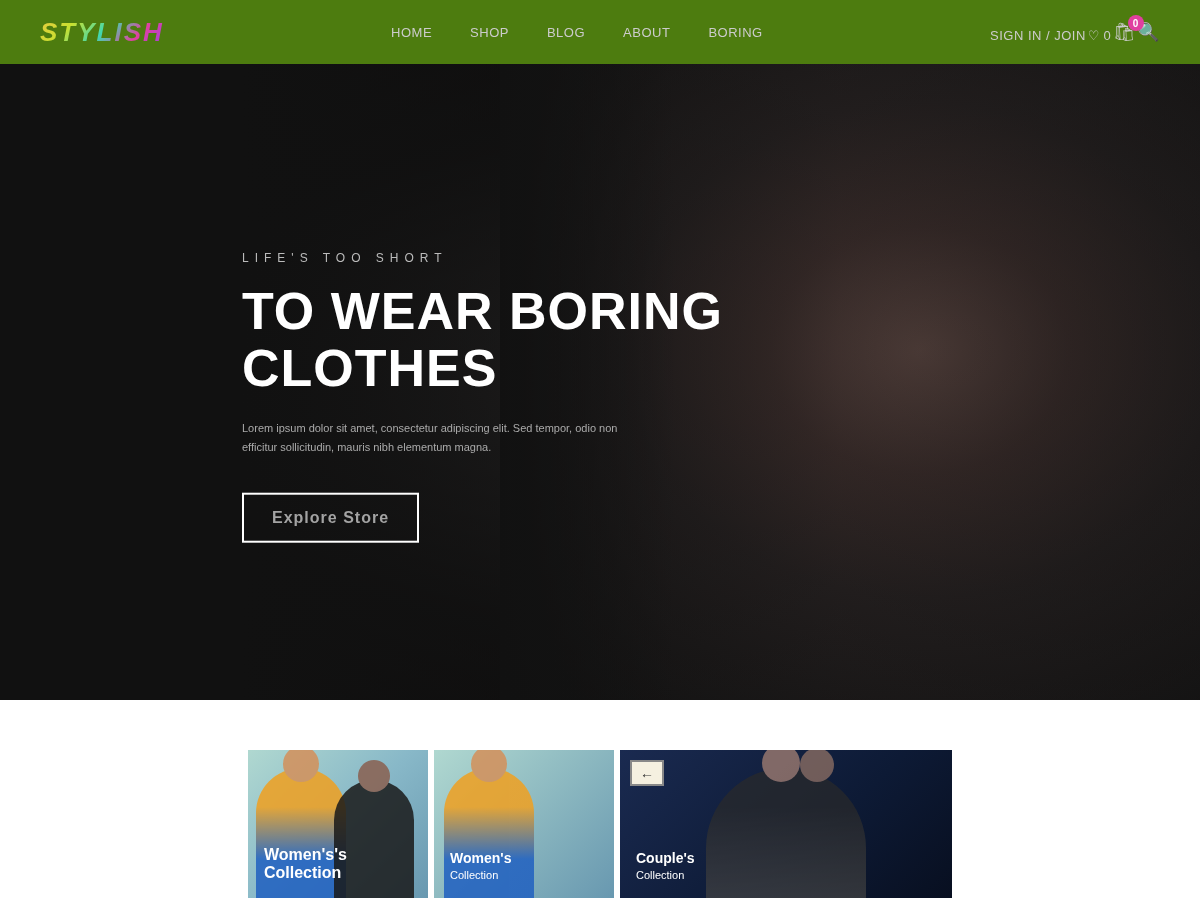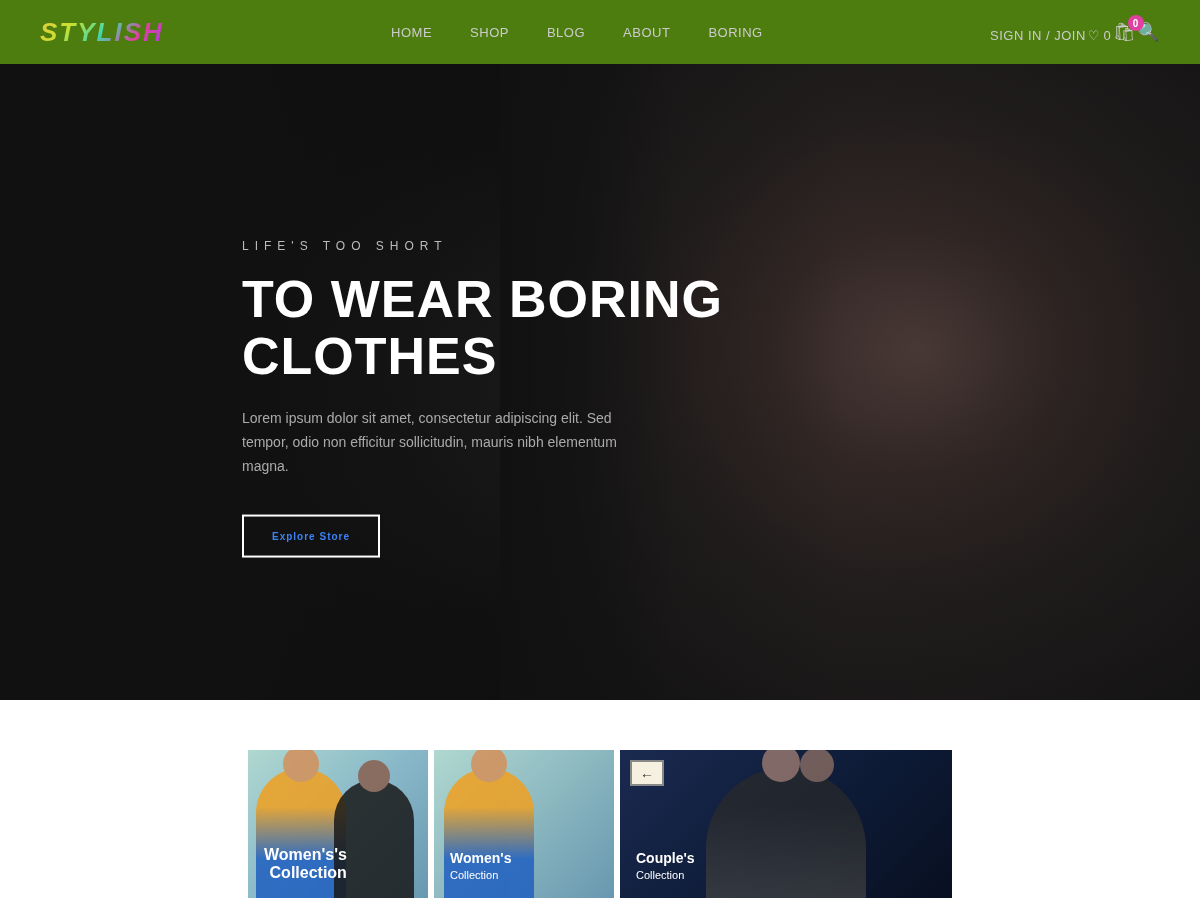--- a/index.html
+++ b/index.html
@@ -148,32 +148,32 @@
       color: #fff;
       font-size: 52px;
       font-weight: 900;
       line-height: 1.1;
       text-transform: uppercase;
       margin-bottom: 22px;
       letter-spacing: 1px;
     }
     .hero-desc {
       color: #aaa;
-      font-size: 14px;
+      font-size: 11px;
       line-height: 1.7;
       margin-bottom: 36px;
       max-width: 380px;
     }
     .explore-btn {
       display: inline-block;
       padding: 14px 28px;
       border: 2px solid #fff;
-      color: #3b82f6;
+      color: #a3a3a3;
       background: transparent;
-      font-size: 10px;
+      font-size: 16px;
       font-weight: 600;
       letter-spacing: 1px;
       cursor: pointer;
       text-transform: capitalize;
     }
 
     
     .collections-section {
       padding: 50px 0 0 0;
       background: #fff;
@@ -188,21 +188,20 @@
       overflow: hidden;
       flex: 1;
     }
     .collection-card:first-child {
       margin-right: 6px;
     }
     .collection-card-img {
       width: 100%;
       height: 148px;
       display: block;
-      text-align: right;
     }
     
     .card-women {
       background: linear-gradient(135deg, #b0d8d0 0%, #88b8c8 50%, #6898b0 100%);
       position: relative;
     }
     
     .card-men {
       background: linear-gradient(135deg, #888 0%, #555 50%, #333 100%);
     }

